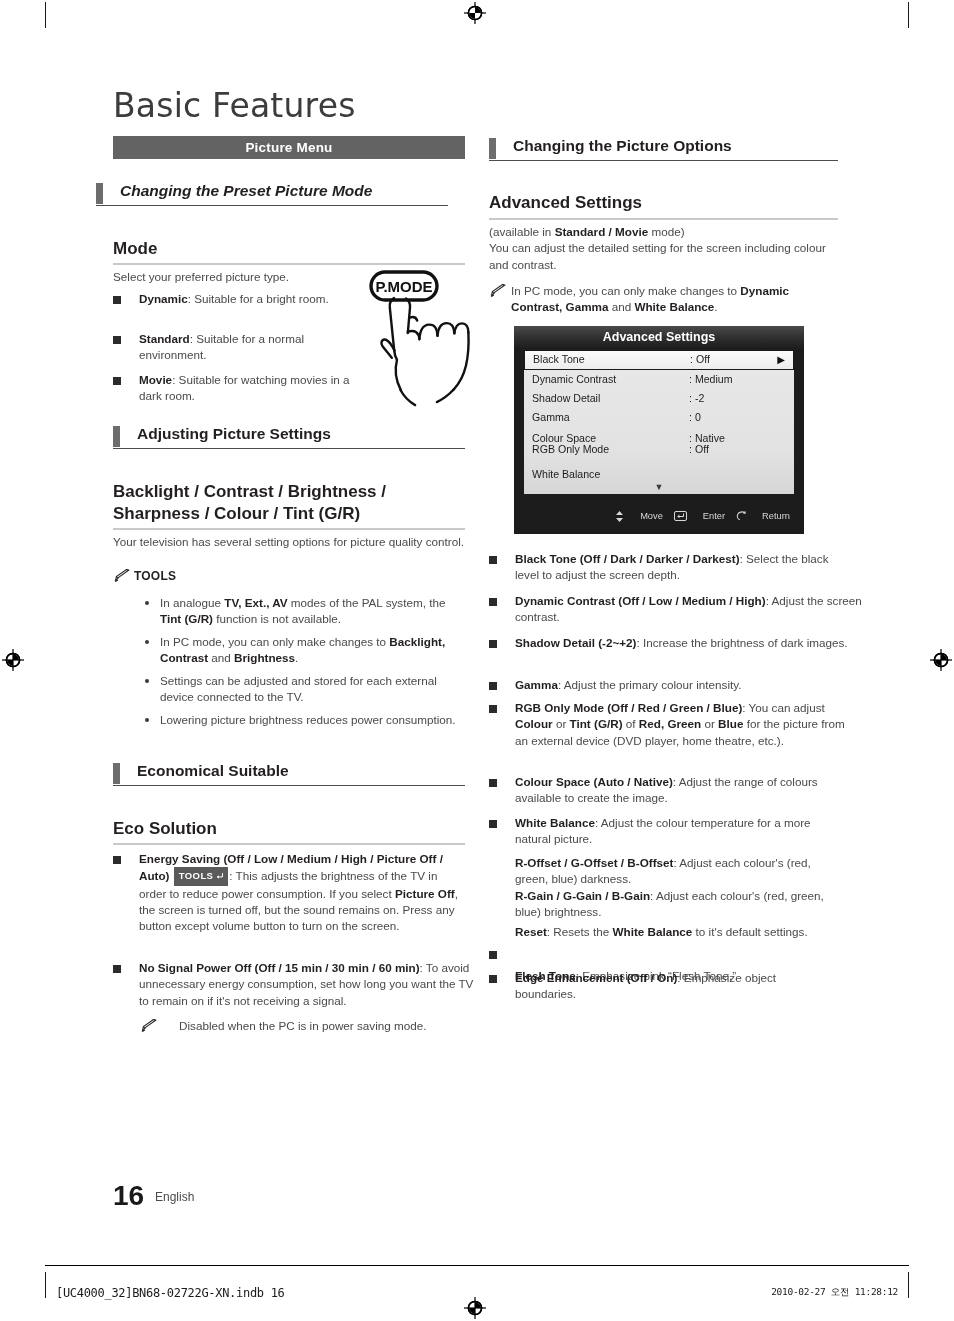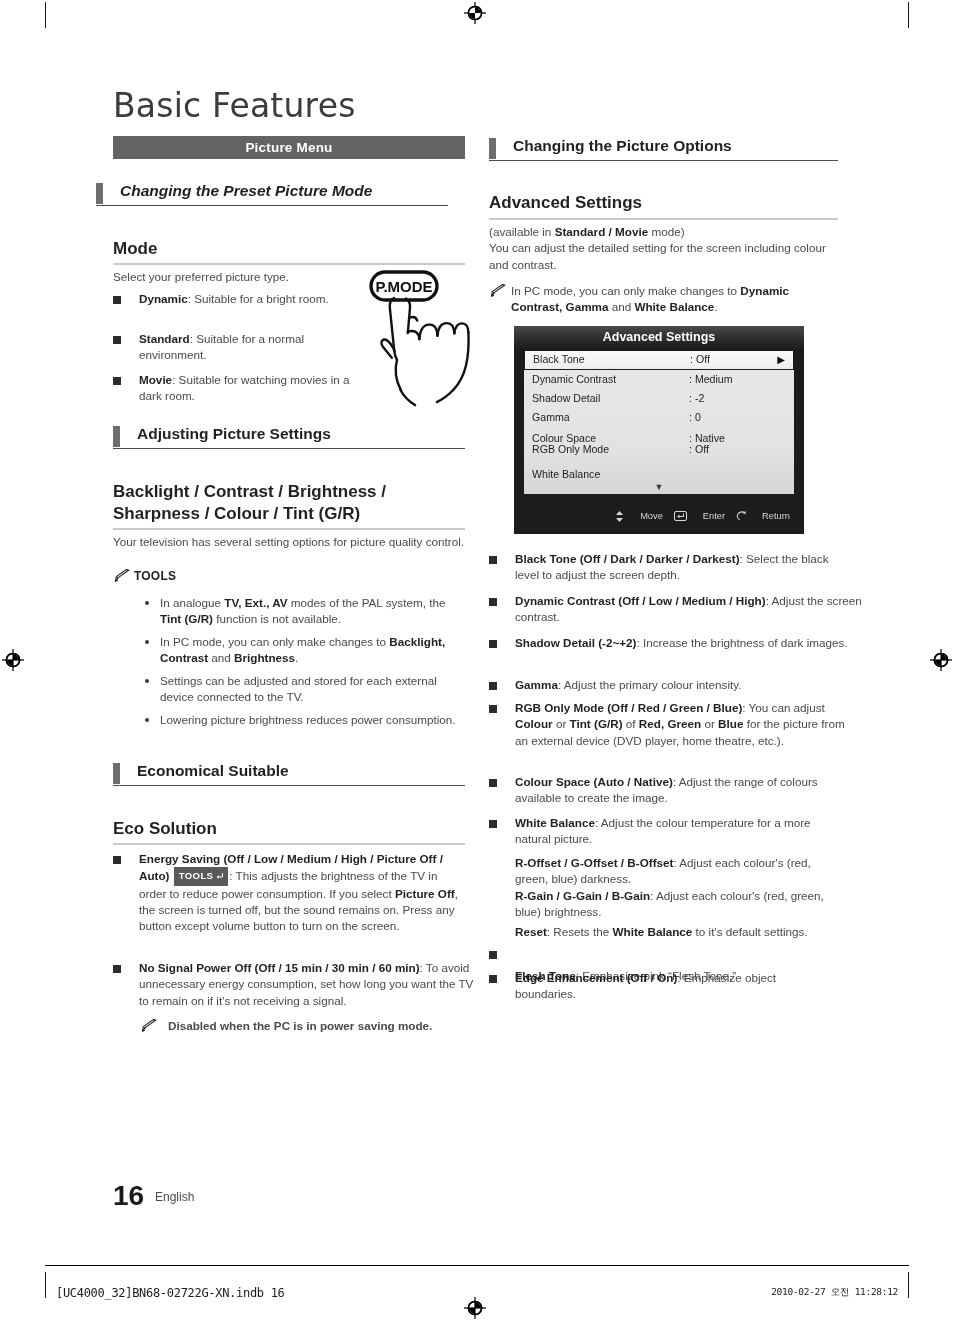--- a/index.html
+++ b/index.html
@@ -283,21 +283,21 @@
   <div class="nt" style="left:140px;top:1018px;width:330px;">
     <div class="pen">
       <svg width="17" height="14" viewBox="0 0 17 14">
         <g fill="none" stroke="#2b2b2b" stroke-width="1.1">
           <path d="M15.6 1.2 5.6 8.4l-3.3 4 1.1-4.9L13.4.5z" fill="#fff"></path>
           <path d="M13.4.5 15.6 1.2M3.4 7.5l1.1 1.7 1.1-.8"></path>
           <path d="M2.3 12.4 4.9 11"></path>
         </g>
       </svg>
     </div>
-    <div class="bd" style="left:28px;top:0;width:300px;font-weight:bold;">Disabled when the PC is in power saving mode.</div>
+    <div class="bd" style="left:39px;top:0;width:300px;">Disabled when the PC is in power saving mode.</div>
   </div>
 
   <div class="sec" style="left:489px;top:137px;width:349px;height:24px;">
     <div class="tab"></div>
     <div class="txt">Changing the Picture Options</div>
     <div class="rule" style="width:349px;"></div>
   </div>
 
   <div class="h2" style="left:489px;top:192px;">Advanced Settings</div>
   <div class="h2rule" style="left:489px;top:218px;width:349px;"></div>

